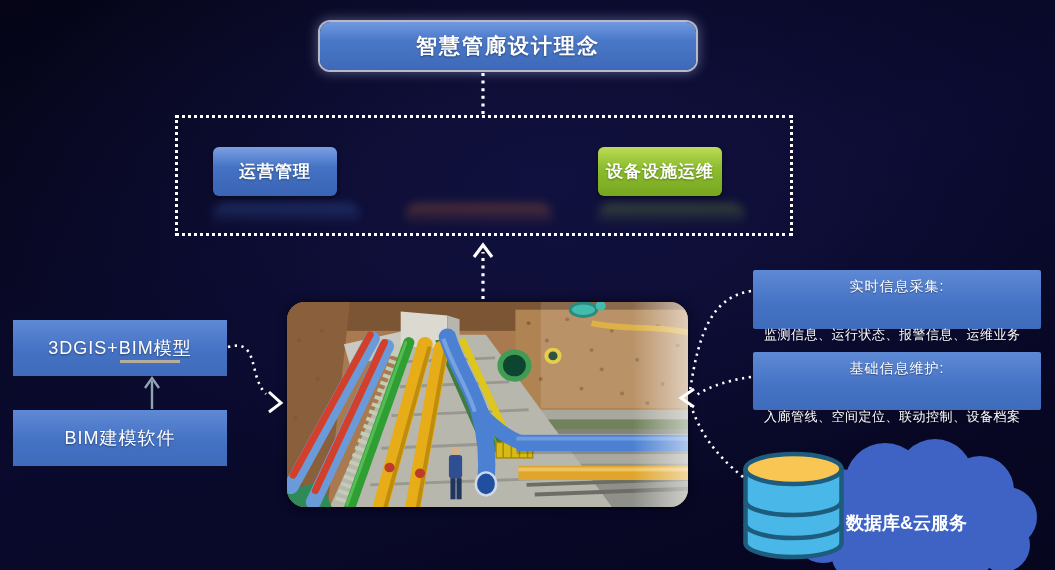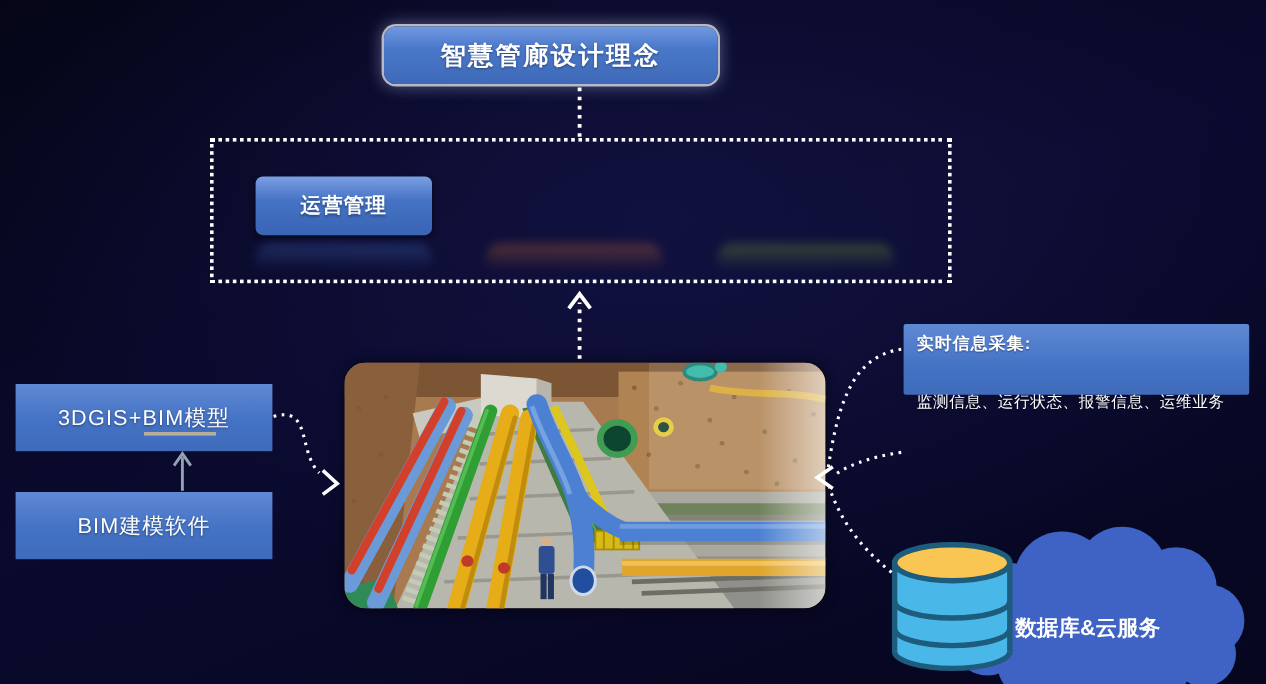--- a/index.html
+++ b/index.html
@@ -6,31 +6,31 @@
   .canvas {
     position:relative; width:1055px; height:570px; overflow:hidden;
     font-family:"Liberation Sans","DejaVu Sans",sans-serif;
     background:
       radial-gradient(900px 520px at 52% 32%, rgba(18,18,66,.9) 0%, rgba(18,18,66,0) 62%),
       linear-gradient(160deg,#050517 0%, #0a0a2e 48%, #06061f 100%);
   }
   .abs { position:absolute; }
   
   .title-box {
-    left:320px; top:22px; width:278px; height:48px;
+    left:320px; top:22px; width:376px; height:48px;
     background:linear-gradient(180deg,#7099e0 0%, #4a78c9 38%, #3e69b8 100%);
     border-radius:10px; display:flex; align-items:center; justify-content:center;
     color:#fff; font-size:21px; font-weight:bold; letter-spacing:2px;
     box-shadow:0 0 0 2px rgba(255,255,255,.65), 0 0 12px 3px rgba(200,215,255,.35);
     text-shadow:0 1px 2px rgba(0,0,0,.4);
   }
   
   .dash-box { left:175px; top:115px; width:618px; height:121px; border:3px dotted #fff; box-sizing:border-box; }
   .concept-box {
-    top:147px; width:147px; height:49px; border-radius:6px;
+    top:147px; width:124px; height:49px; border-radius:6px;
     display:flex; align-items:center; justify-content:center;
     color:#fff; font-size:17px; font-weight:bold; letter-spacing:1px;
     text-shadow:0 1px 2px rgba(0,0,0,.35);
     box-shadow:0 2px 4px rgba(0,0,0,.45);
   }
   .cb-blue   { left:213px; background:linear-gradient(180deg,#7b9fe2 0%, #4472c4 42%, #3a64b4 100%); }
   .cb-orange { left:405px; background:linear-gradient(180deg,#f5a869 0%, #ed7d31 42%, #d96c24 100%); }
   .cb-green  { left:598px; background:linear-gradient(180deg,#bddb58 0%, #8cbe2e 42%, #77a620 100%); }
   .refl { top:203px; width:147px; height:28px; border-radius:12px; filter:blur(4px); opacity:.38; }
   .rf-blue   { left:213px; background:linear-gradient(180deg,rgba(68,114,196,.9), rgba(68,114,196,0) 80%); }
@@ -48,49 +48,54 @@
   .sb-soft  { top:410px; }
   .model-underline { left:120px; top:360px; width:60px; height:3px; background:#b6ad9c; }
   
   .info-box {
     left:753px; width:288px; box-sizing:border-box; padding:8px 11px 7px;
     background:linear-gradient(180deg,#5e89d4 0%, #4472c4 60%, #3f6bba 100%);
     color:#fff; border-radius:2px;
   }
   .ib-1 { top:270px; height:59px; }
   .ib-2 { top:352px; height:58px; }
-  .info-title { font-size:14px; font-weight:bold; letter-spacing:1px; margin-bottom:5px; text-shadow:0 1px 1px rgba(0,0,0,.4); }
+  .info-title { font-size:14px; font-weight:normal; letter-spacing:1px; margin-bottom:5px; text-shadow:0 1px 1px rgba(0,0,0,.4);text-align:center; }
   .info-detail { font-size:13px; letter-spacing:.5px; white-space:nowrap; text-shadow:0 1px 1px rgba(0,0,0,.35);margin-top:30px; }
   
   .photo { left:287px; top:302px; width:401px; height:205px; border-radius:18px; overflow:hidden; box-shadow:0 0 10px rgba(0,0,0,.6); }
   .photo svg { display:block; width:401px; height:205px; }
   
   .cloud-wrap { left:720px; top:435px; width:320px; height:155px; }
   .overlay { left:0; top:0; pointer-events:none; }
 </style>
 </head>
 <body>
 
 <div class="canvas">
 
   <div class="abs title-box">智慧管廊设计理念</div>
 
   <div class="abs dash-box"></div>
   <div class="abs concept-box cb-blue">运营管理</div>
+  <div class="abs concept-box cb-green">设备设施运维</div>
   <div class="abs refl rf-blue"></div>
   <div class="abs refl rf-orange"></div>
   <div class="abs refl rf-green"></div>
 
   <div class="abs side-box sb-model">3DGIS+BIM模型</div>
   <div class="abs model-underline"></div>
   <div class="abs side-box sb-soft">BIM建模软件</div>
 
   <div class="abs info-box ib-1">
     <div class="info-title">实时信息采集:</div>
     <div class="info-detail">监测信息、运行状态、报警信息、运维业务</div>
+  </div>
+  <div class="abs info-box ib-2">
+    <div class="info-title">基础信息维护:</div>
+    <div class="info-detail">入廊管线、空间定位、联动控制、设备档案</div>
   </div>
 
   <div class="abs photo">
     <svg viewBox="0 0 395 213" preserveAspectRatio="none">
       <defs>
         <linearGradient id="fadeR" x1="0" y1="0" x2="1" y2="0">
           <stop offset="0" stop-color="#ffffff" stop-opacity="0"></stop>
           <stop offset="1" stop-color="#ffffff" stop-opacity="0.55"></stop>
         </linearGradient>
       </defs>

